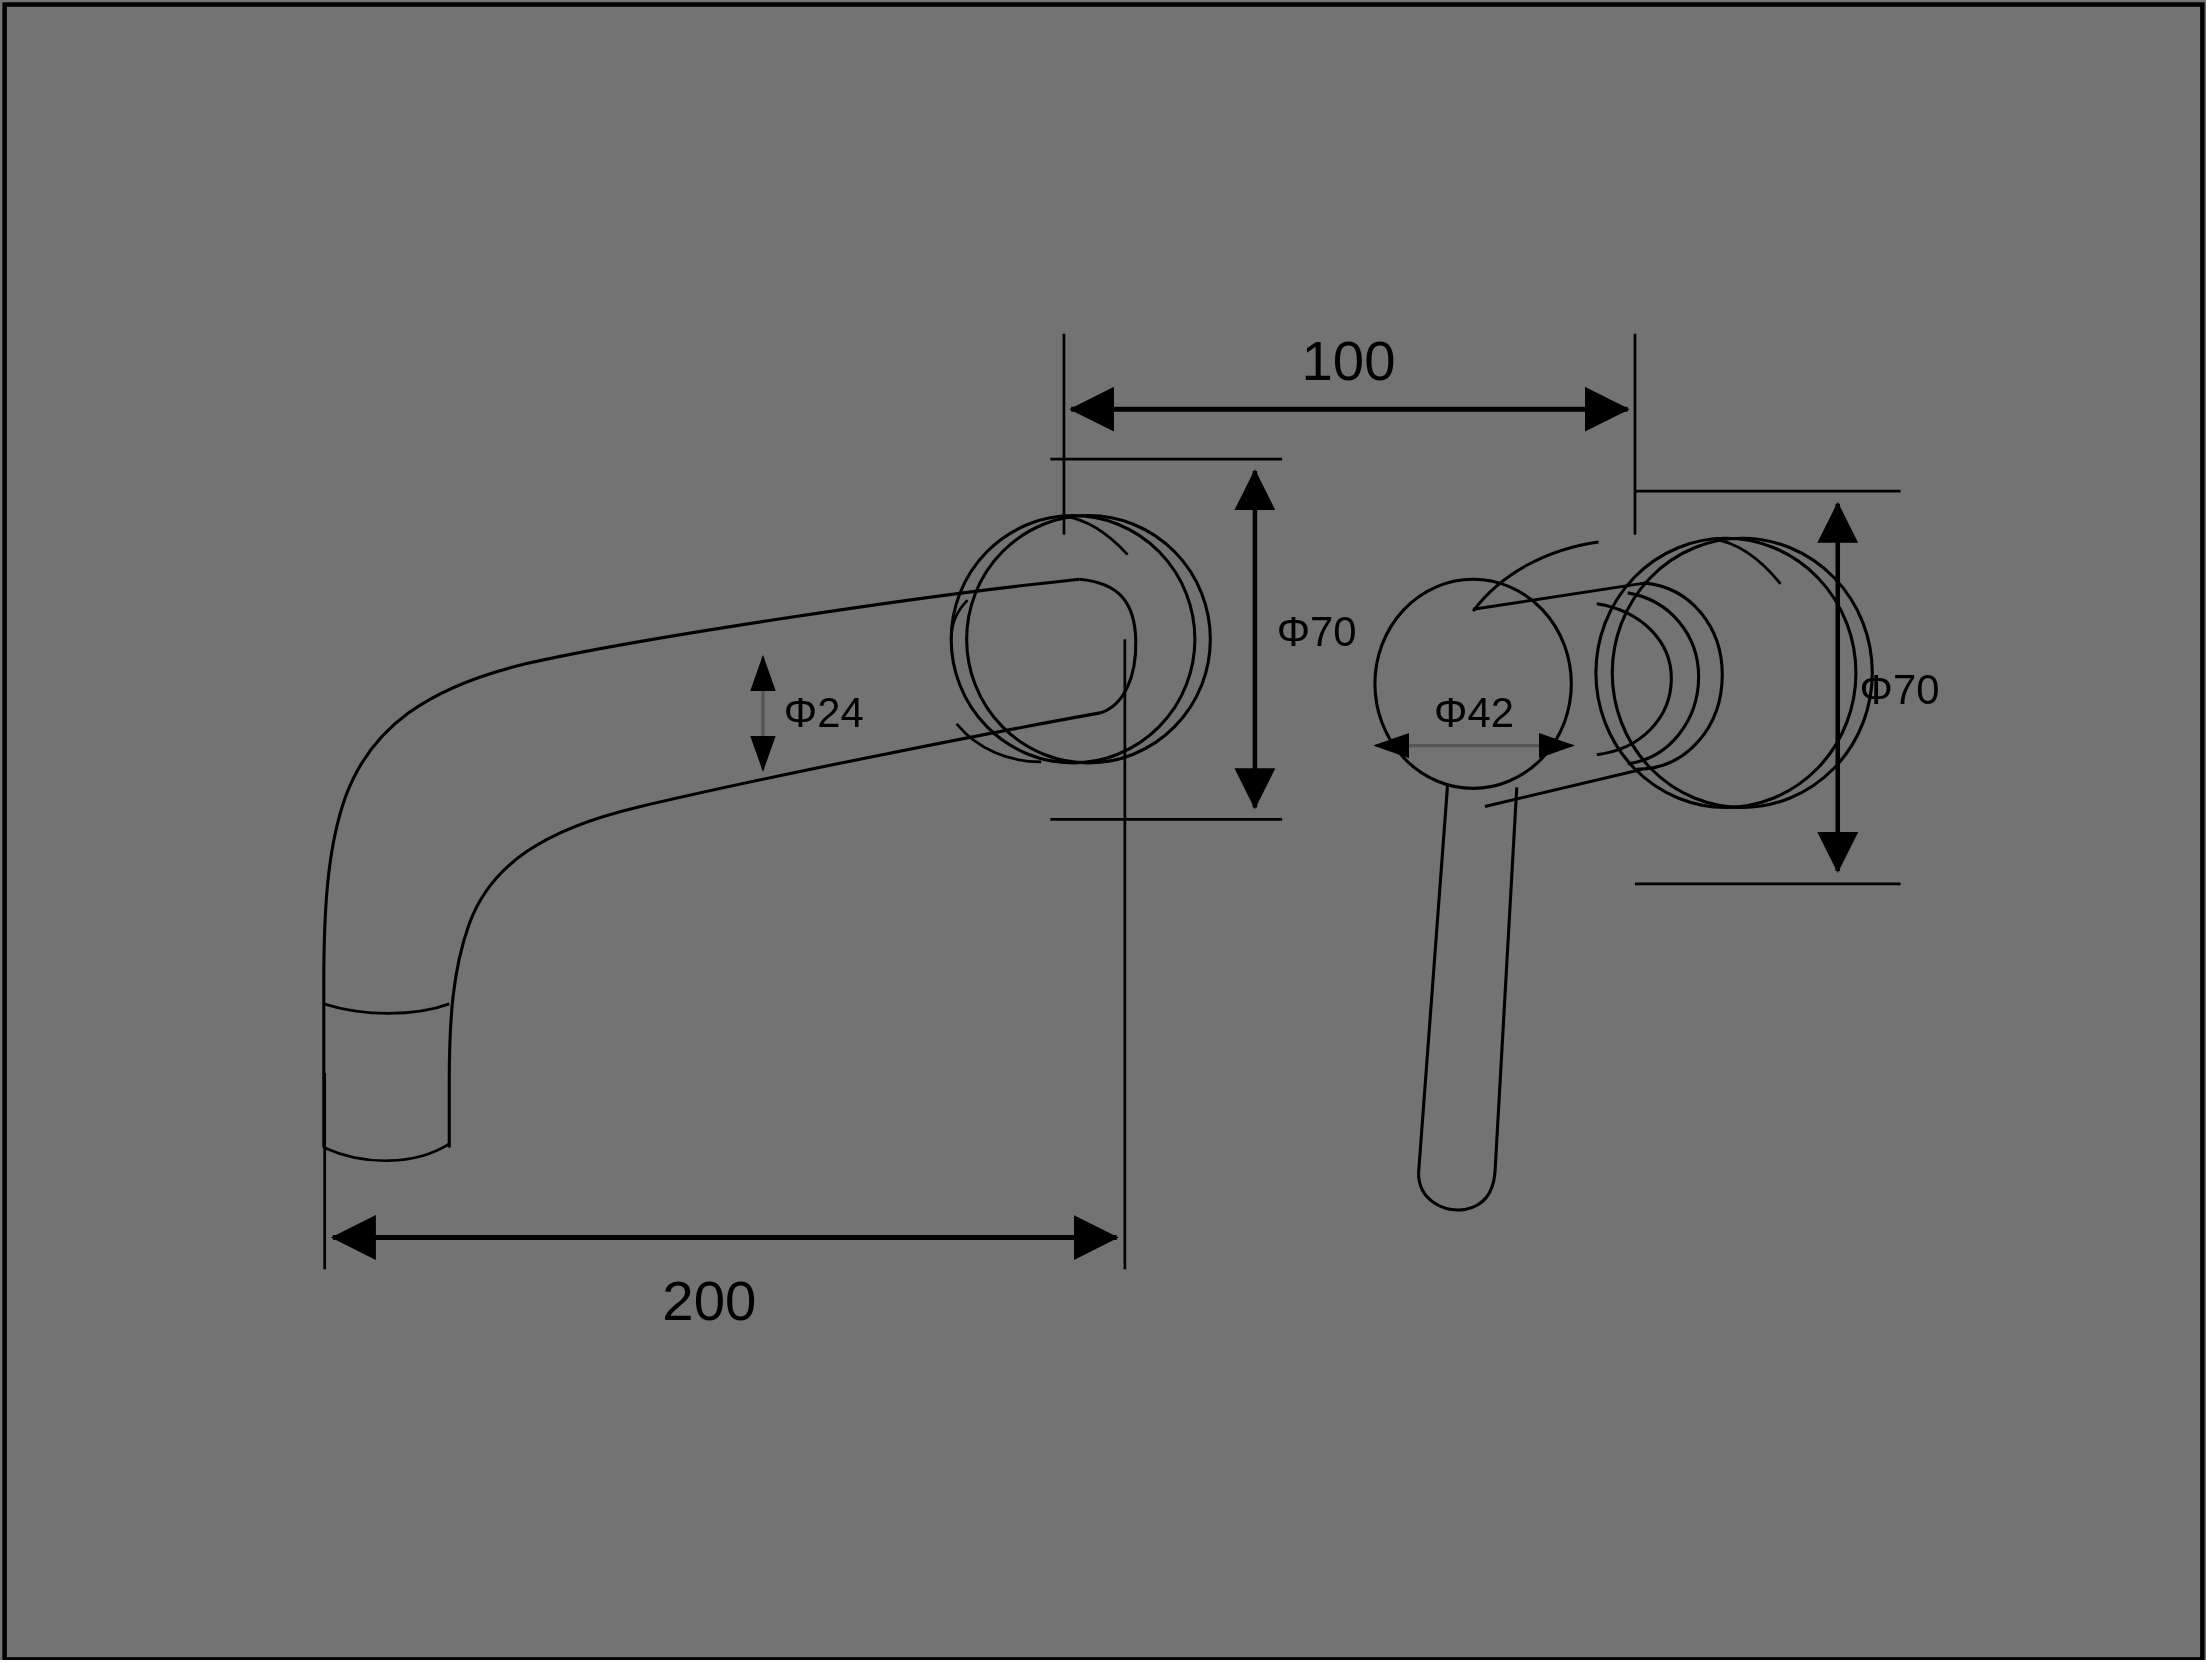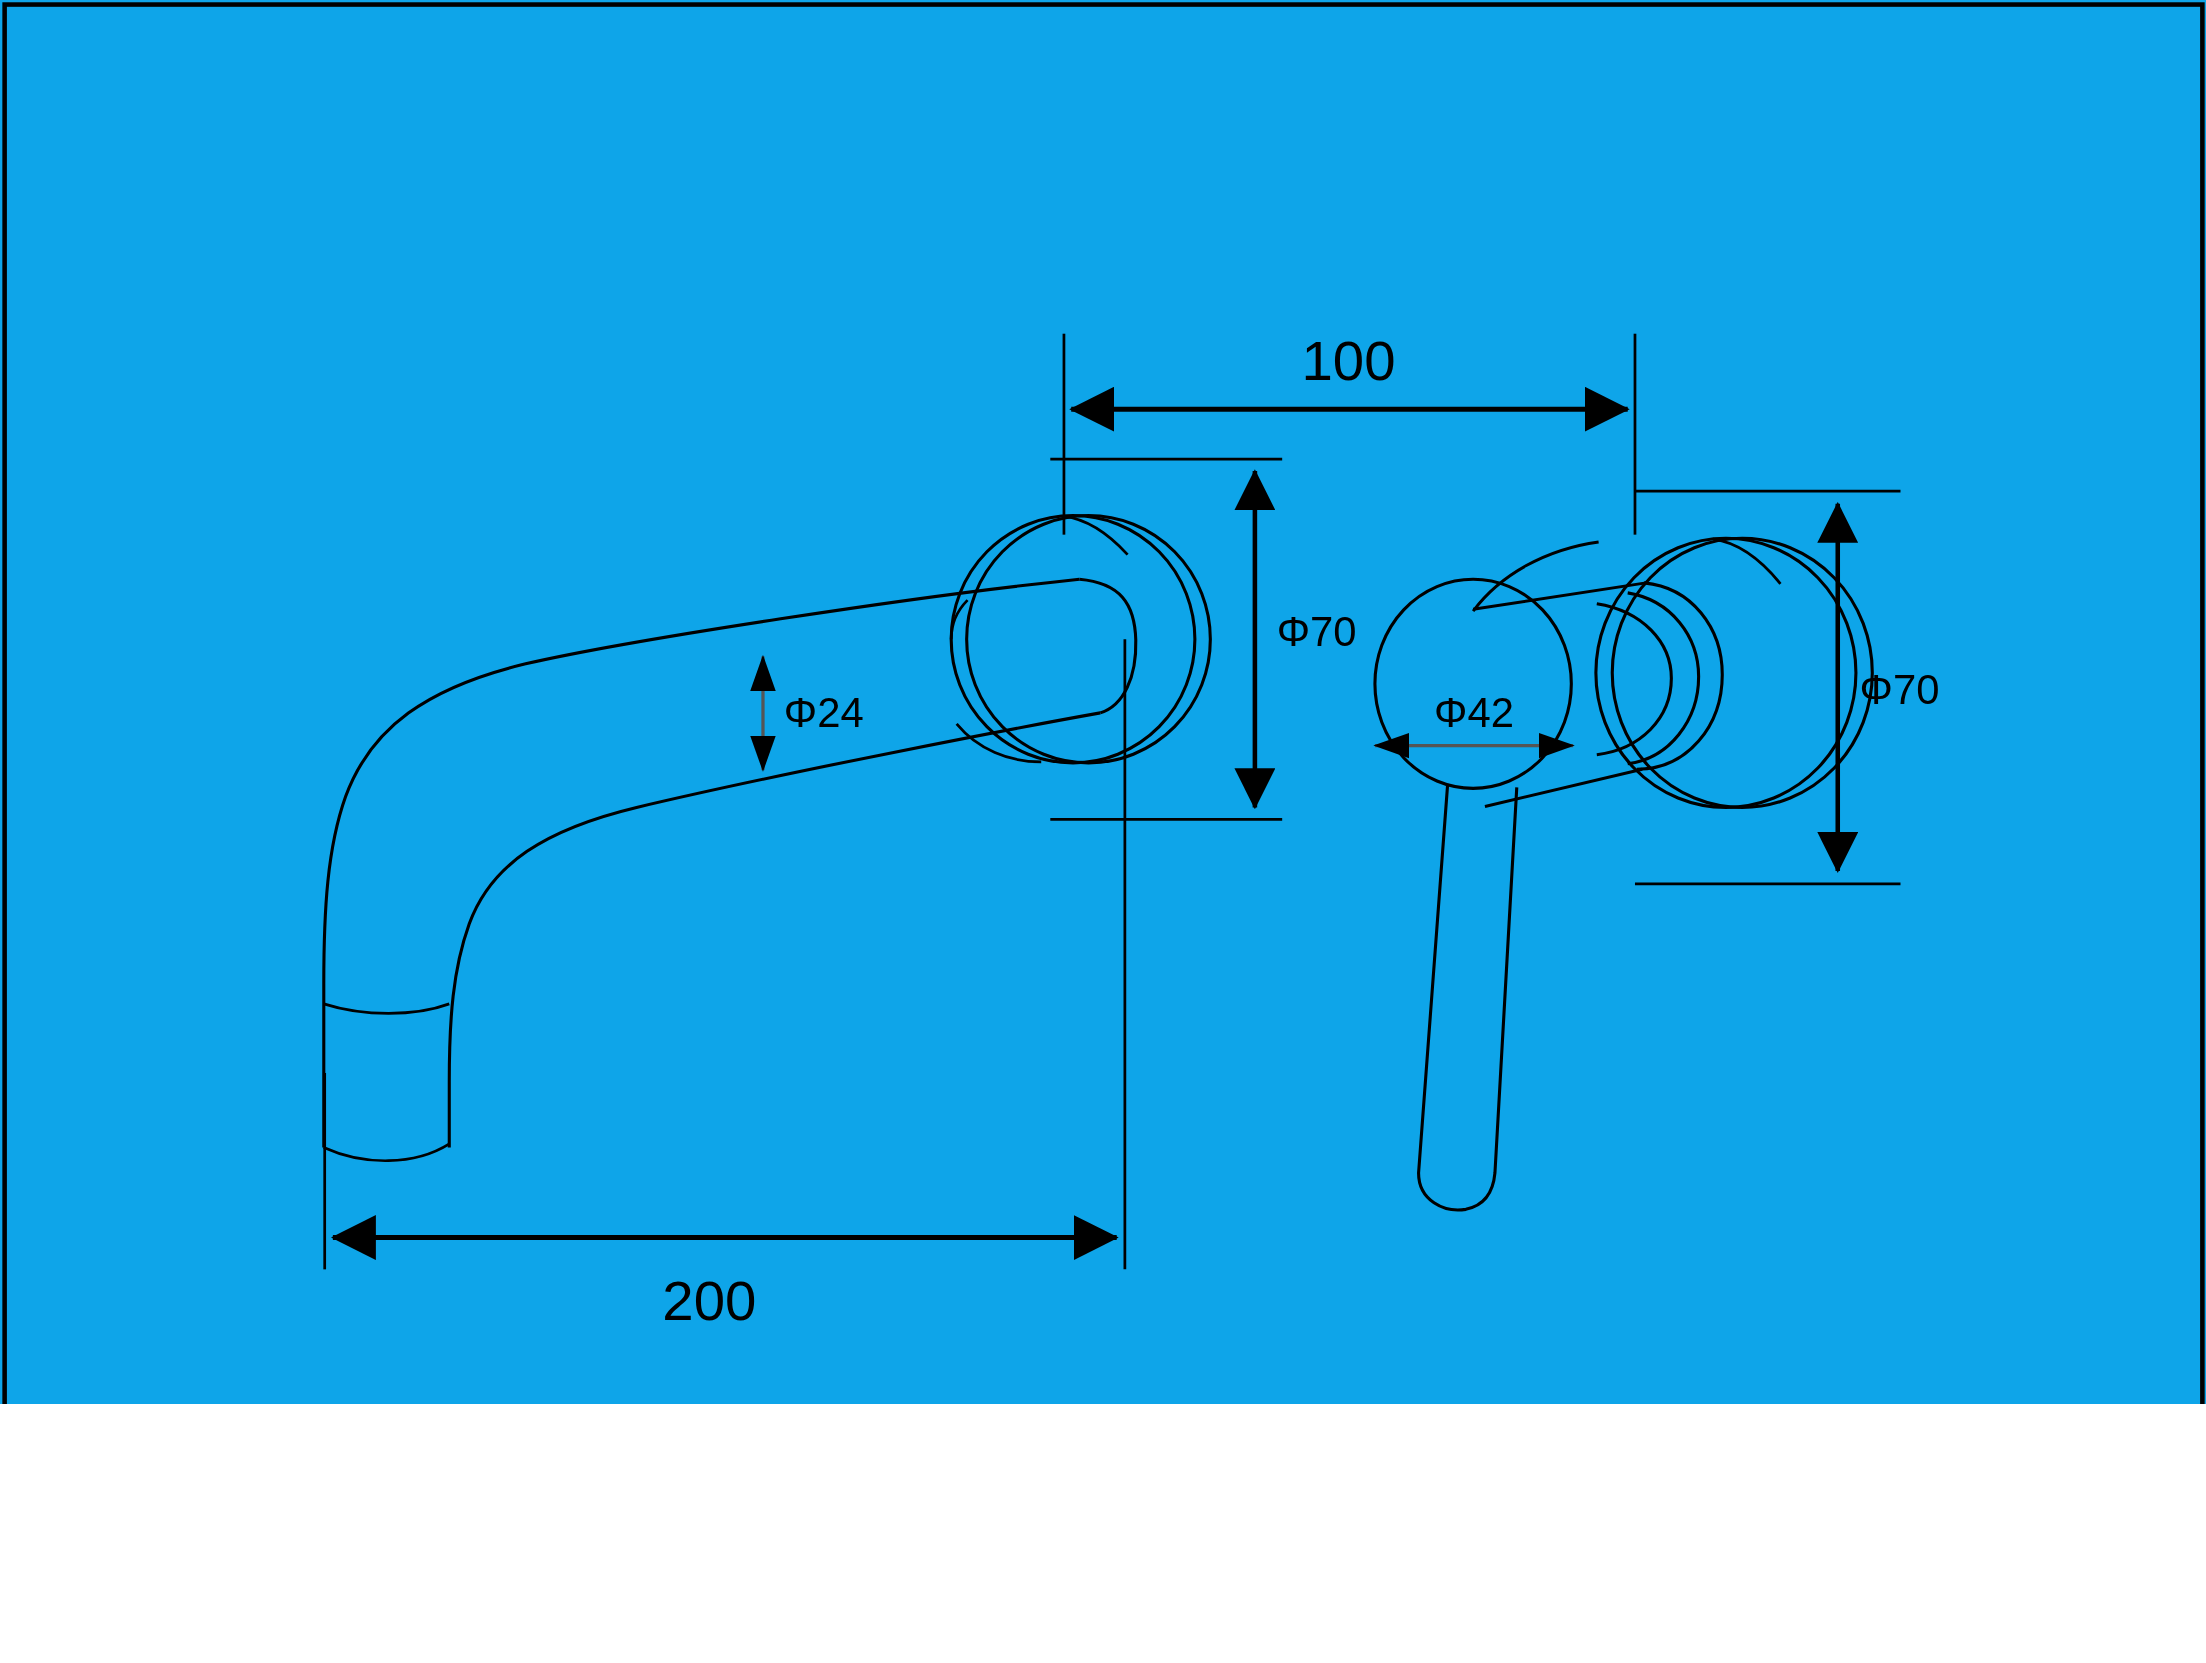--- a/index.html
+++ b/index.html
@@ -6,22 +6,22 @@
     margin: 0;
     padding: 0;
     background: #ffffff;
   }
   body {
     font-family: "Liberation Sans", sans-serif;
   }
   #drawing-root {
     position: relative;
     width: 2207px;
-    height: 1404px;
-    background: #0ea5e9;
+    height: 1660px;
+    background: #737373;
     overflow: hidden;
   }
   #drawing-svg {
     display: block;
     width: 2207px;
     height: 1664px;
   }
   .dim-text {
     font-family: "Liberation Sans", sans-serif;
     fill: #000000;

